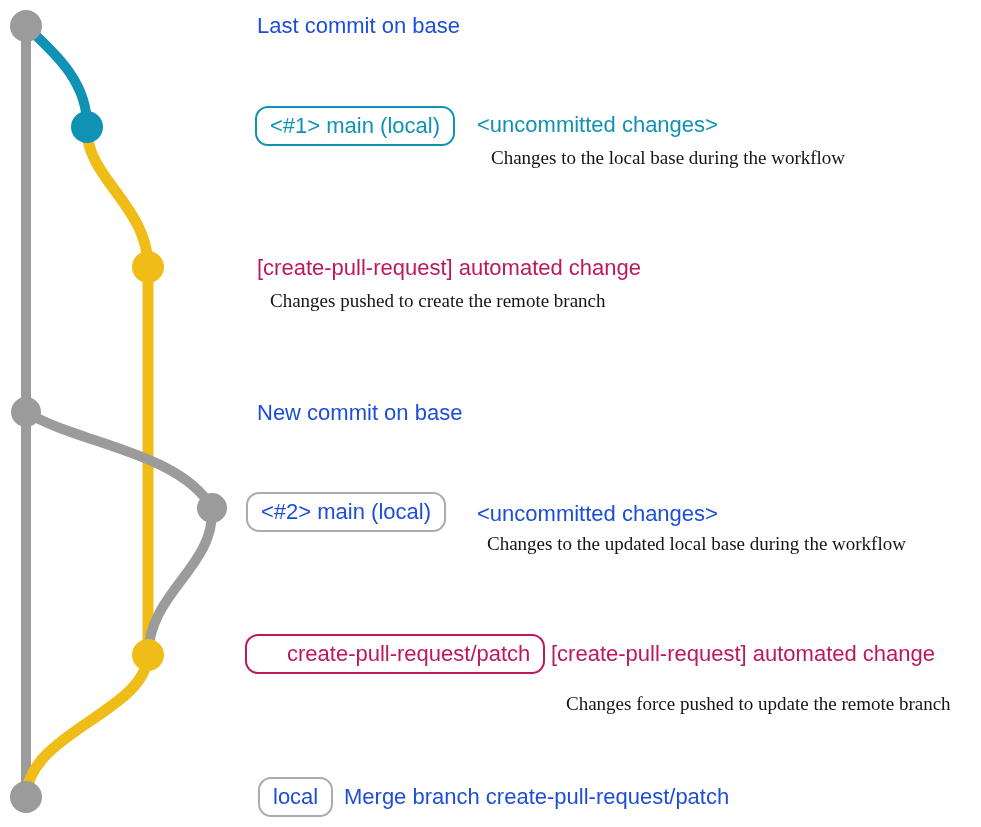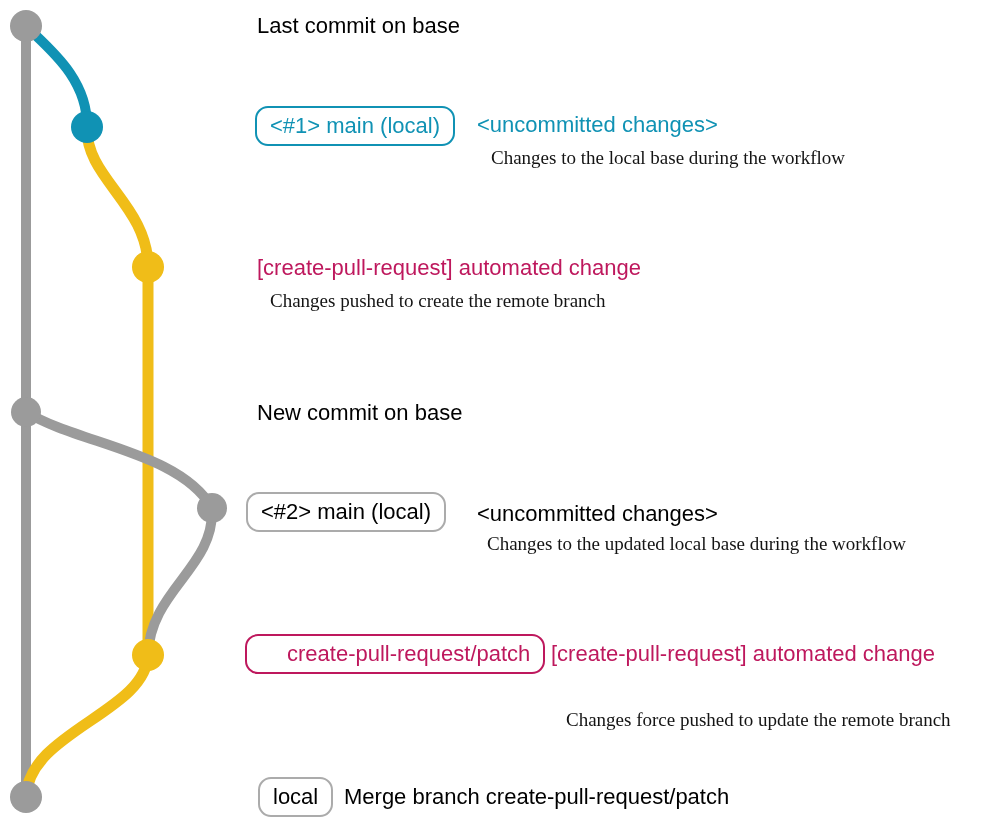--- a/index.html
+++ b/index.html
@@ -6,21 +6,21 @@
   .stage {
     position: relative;
     width: 981px;
     height: 827px;
     background: #ffffff;
     overflow: hidden;
     font-family: "Liberation Sans", sans-serif;
   }
   .abs { position: absolute; white-space: nowrap; }
   .sans { font-size: 22px; line-height: 26px; font-weight: 400; }
-  .gray   { color: #000000; }
+  .gray   { color: #1d4ed8; }
   .blue   { color: #1092b4; }
   .yellow { color: #be185d; }
   .badge {
     border: 2px solid currentColor;
     border-radius: 13px;
     padding: 5px 13px;
     display: inline-block;
     background: #ffffff;
   }
   .badge.gray { border-color: #ababab; }
@@ -66,18 +66,18 @@
   <div class="abs desc" style="left:270px; top:289px;">Changes pushed to create the remote branch</div>
 
   <div class="abs sans gray" style="left:257px; top:400px;">New commit on base</div>
 
   <div class="abs sans gray badge" style="left:246px; top:492px;">&lt;#2&gt; main (local)</div>
   <div class="abs sans gray" style="left:477px; top:501px;">&lt;uncommitted changes&gt;</div>
   <div class="abs desc" style="left:487px; top:532px;">Changes to the updated local base during the workflow</div>
 
   <div class="abs sans yellow badge" style="left:245px; top:634px;padding-left:40px;">create-pull-request/patch</div>
   <div class="abs sans yellow" style="left:551px; top:641px;">[create-pull-request] automated change</div>
-  <div class="abs desc" style="left:566px; top:708px;">Changes force pushed to update the remote branch</div>
+  <div class="abs desc" style="left:566px; top:692px;">Changes force pushed to update the remote branch</div>
 
   <div class="abs sans gray badge" style="left:258px; top:777px;">local</div>
   <div class="abs sans gray" style="left:344px; top:784px;">Merge branch create-pull-request/patch</div>
 
 </div>
 
 </body></html>

